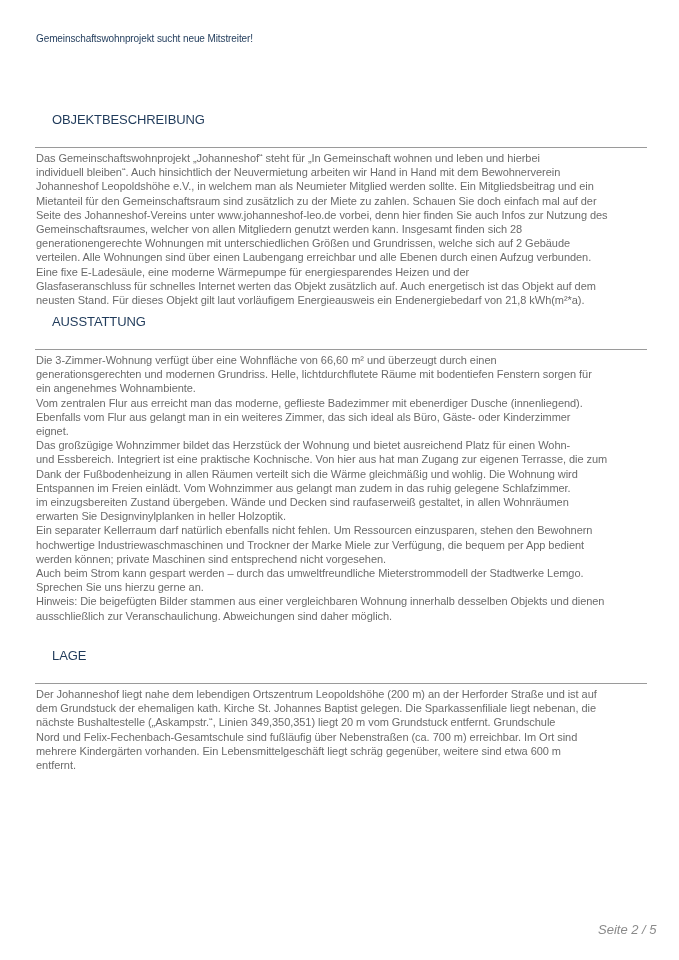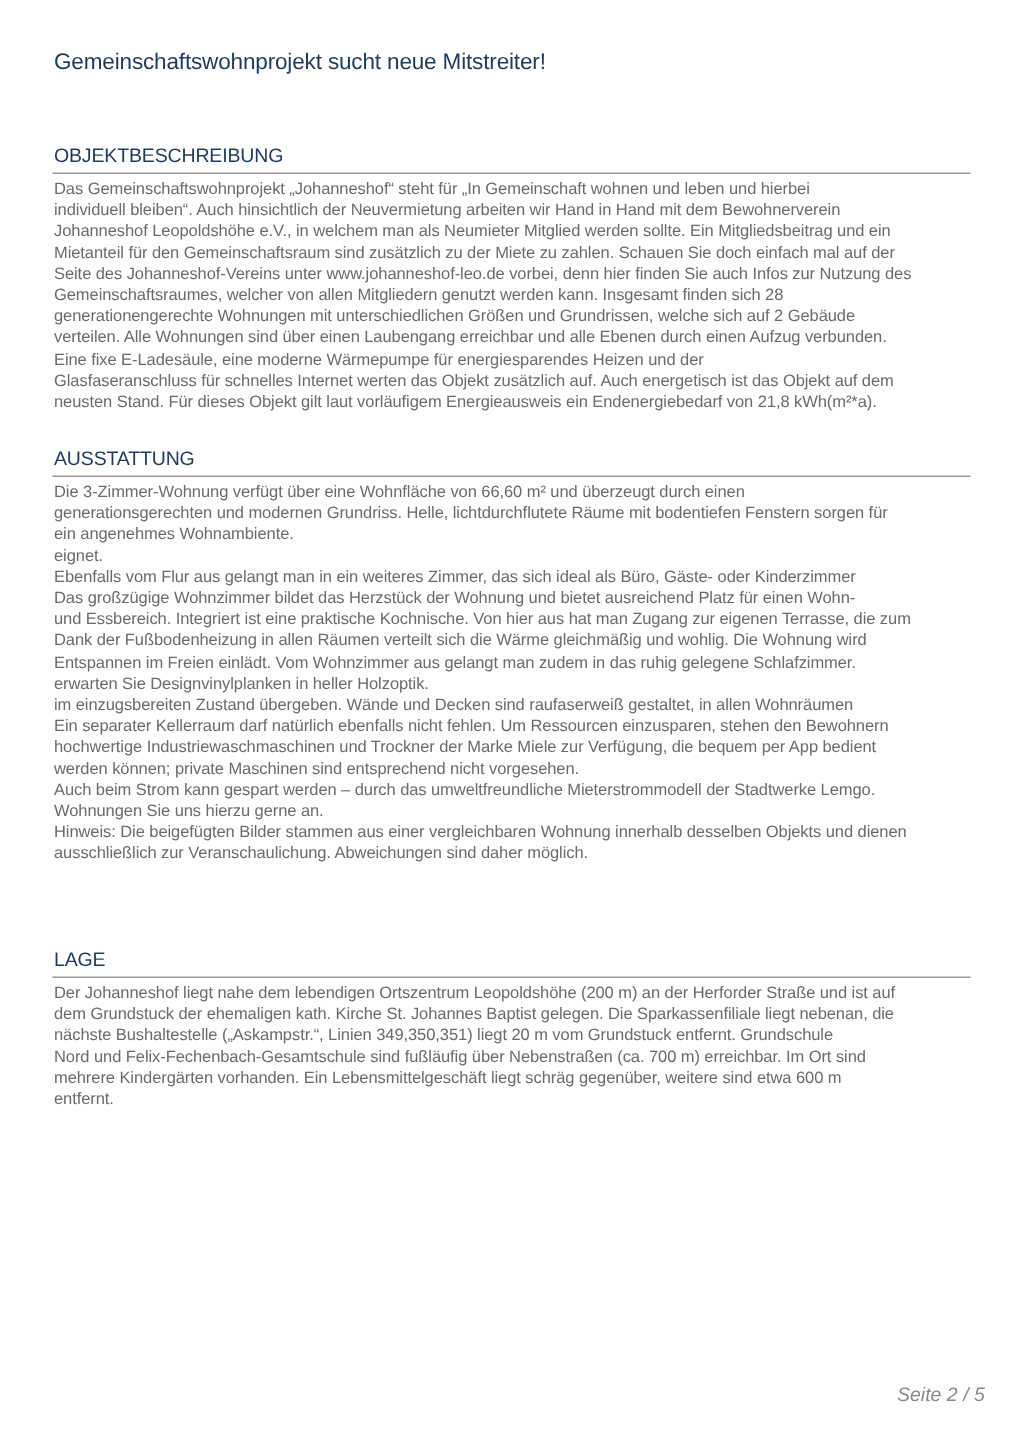--- a/index.html
+++ b/index.html
@@ -11,34 +11,34 @@
       width: 679px;
       height: 960px;
       position: relative;
       overflow: hidden;
       font-family: "Liberation Sans", sans-serif;
     }
     .page-title {
       position: absolute;
       left: 36px;
       top: 33px;
-      font-size: 15px;
+      font-size: 10px;
       color: #1f3a5a;
       letter-spacing: -0.1px;
       white-space: nowrap;
     }
     .section {
       position: absolute;
       left: 36px;
       width: 611px;
     }
     .section-heading {
       font-size: 13px;
       color: #1f3a5a;
-      margin: 0;
+      margin: 16px;
       padding: 0 0 4px 0;
       font-weight: normal;
       letter-spacing: -0.1px;
       white-space: nowrap;
     }
     .section-rule {
       height: 0;
       border-top: 1px solid #9a9a9a;
       margin: 0 0 3px -1px;
       width: 612px;
@@ -89,33 +89,34 @@
   </div>
 </div>
 
 <div class="section" id="sec-ausstattung">
   <h2 class="section-heading">AUSSTATTUNG</h2>
   <div class="section-rule"></div>
   <div class="section-body">
     <span class="line">Die 3-Zimmer-Wohnung verfügt über eine Wohnfläche von 66,60 m² und überzeugt durch einen</span>
     <span class="line">generationsgerechten und modernen Grundriss. Helle, lichtdurchflutete Räume mit bodentiefen Fenstern sorgen für</span>
     <span class="line">ein angenehmes Wohnambiente.</span>
+    <span class="line">Vom zentralen Flur aus erreicht man das moderne, geflieste Badezimmer mit ebenerdiger Dusche (innenliegend).</span>
+    <span class="line">Ebenfalls vom Flur aus gelangt man in ein weiteres Zimmer, das sich ideal als Büro, Gäste- oder Kinderzimmer</span>
     <span class="line">eignet.</span>
-    <span class="line">Ebenfalls vom Flur aus gelangt man in ein weiteres Zimmer, das sich ideal als Büro, Gäste- oder Kinderzimmer</span>
     <span class="line">Das großzügige Wohnzimmer bildet das Herzstück der Wohnung und bietet ausreichend Platz für einen Wohn-</span>
     <span class="line">und Essbereich. Integriert ist eine praktische Kochnische. Von hier aus hat man Zugang zur eigenen Terrasse, die zum</span>
     <span class="line">Dank der Fußbodenheizung in allen Räumen verteilt sich die Wärme gleichmäßig und wohlig. Die Wohnung wird</span>
     <span class="line">Entspannen im Freien einlädt. Vom Wohnzimmer aus gelangt man zudem in das ruhig gelegene Schlafzimmer.</span>
+    <span class="line">im einzugsbereiten Zustand übergeben. Wände und Decken sind raufaserweiß gestaltet, in allen Wohnräumen</span>
     <span class="line">erwarten Sie Designvinylplanken in heller Holzoptik.</span>
-    <span class="line">im einzugsbereiten Zustand übergeben. Wände und Decken sind raufaserweiß gestaltet, in allen Wohnräumen</span>
     <span class="line">Ein separater Kellerraum darf natürlich ebenfalls nicht fehlen. Um Ressourcen einzusparen, stehen den Bewohnern</span>
     <span class="line">hochwertige Industriewaschmaschinen und Trockner der Marke Miele zur Verfügung, die bequem per App bedient</span>
     <span class="line">werden können; private Maschinen sind entsprechend nicht vorgesehen.</span>
     <span class="line">Auch beim Strom kann gespart werden – durch das umweltfreundliche Mieterstrommodell der Stadtwerke Lemgo.</span>
-    <span class="line">Wohnungen Sie uns hierzu gerne an.</span>
+    <span class="line">Sprechen Sie uns hierzu gerne an.</span>
     <span class="line">Hinweis: Die beigefügten Bilder stammen aus einer vergleichbaren Wohnung innerhalb desselben Objekts und dienen</span>
     <span class="line">ausschließlich zur Veranschaulichung. Abweichungen sind daher möglich.</span>
   </div>
 </div>
 
 <div class="section" id="sec-lage">
   <h2 class="section-heading">LAGE</h2>
   <div class="section-rule"></div>
   <div class="section-body">
     <span class="line">Der Johanneshof liegt nahe dem lebendigen Ortszentrum Leopoldshöhe (200 m) an der Herforder Straße und ist auf</span>

